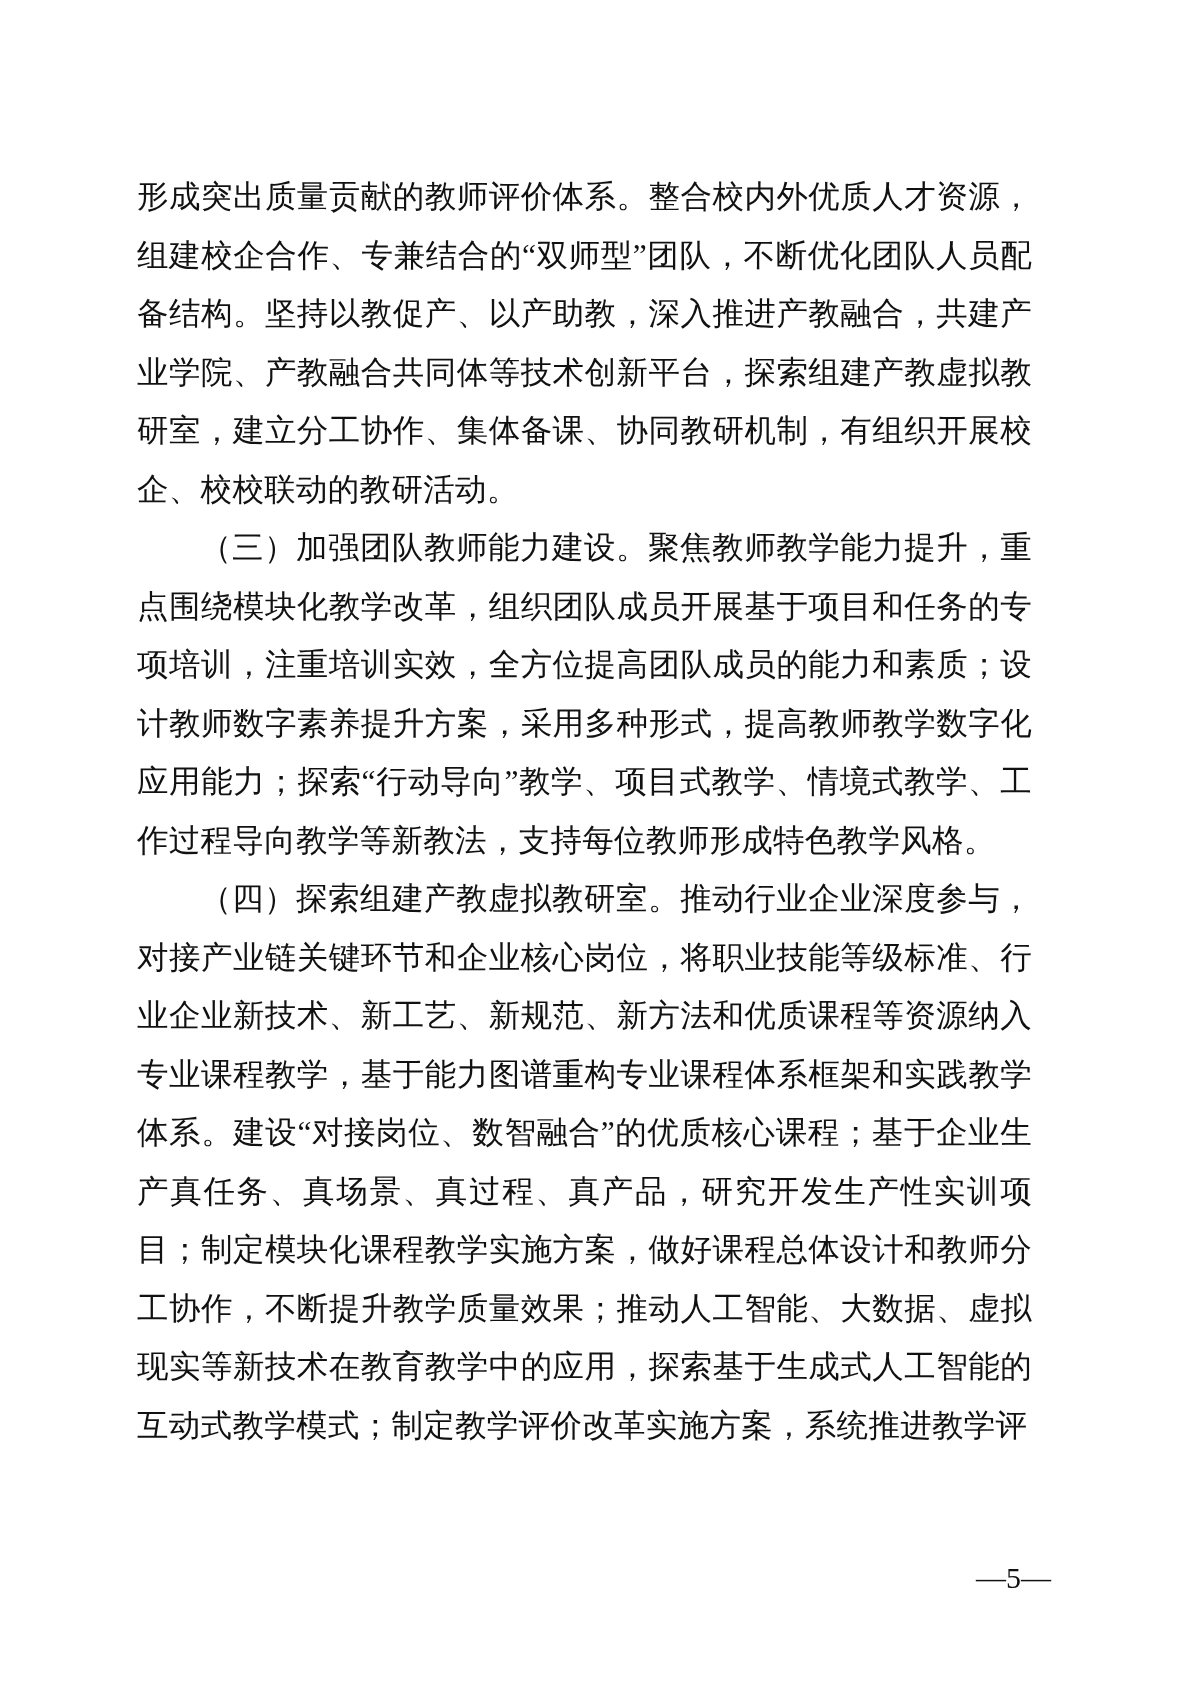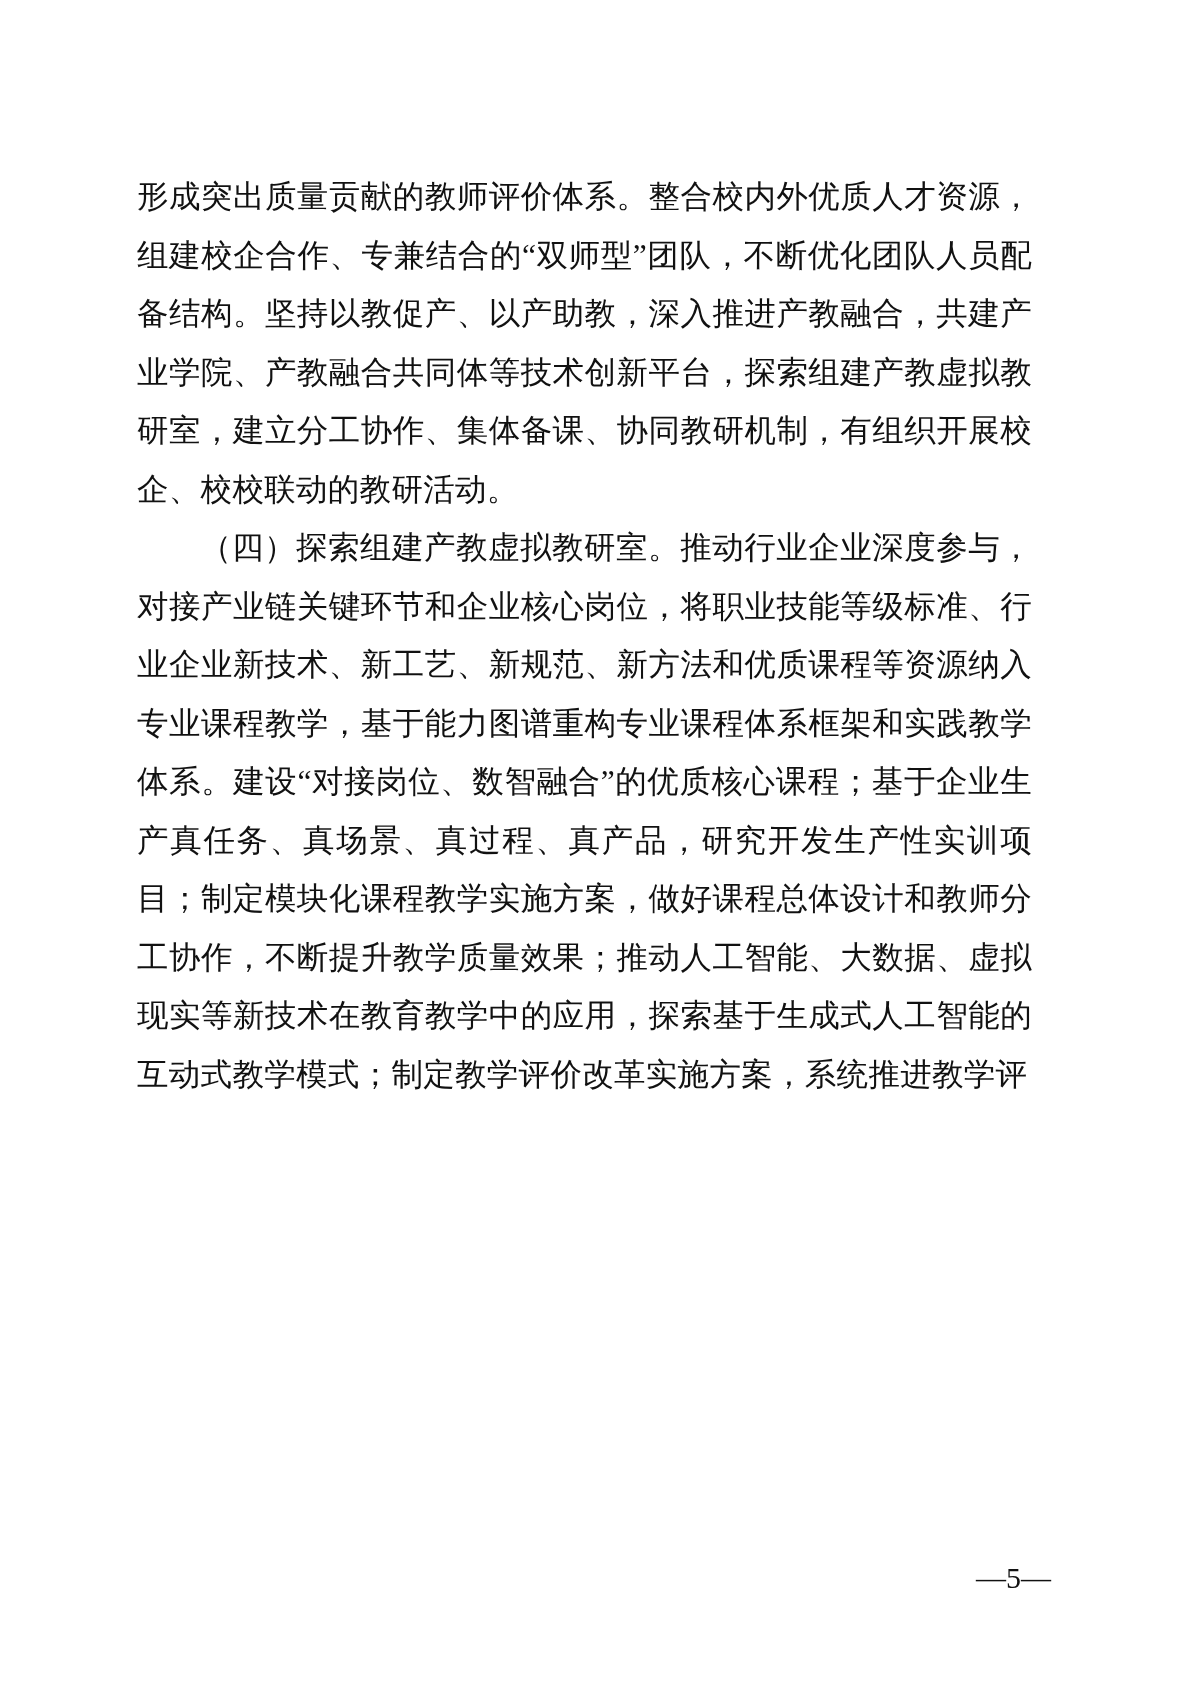--- a/index.html
+++ b/index.html
@@ -53,16 +53,17 @@
     letter-spacing: 0px;
     color: #111111;
   }
 </style>
 </head>
 <body>
 
 <div class="page">
   <div class="text-block">
     <p class="para no-indent"><span>形成突出质量贡献的教师评价体系。整合校内外优质人才资源，组建校企合作、专兼结合的“双师型”团队，不断优化团队人员配备结构。坚持以教促产、以产助教，深入推进产教融合，共建产业学院、产教融合共同体等技术创新平台，探索组建产教虚拟教研室，建立分工协作、集体备课、协同教研机制，有组织开展校企、校校联动的教研活动。</span></p>
+    <p class="para"><span class="section-heading">（三）加强团队教师能力建设。</span><span>聚焦教师教学能力提升，重点围绕模块化教学改革，组织团队成员开展基于项目和任务的专项培训，注重培训实效，全方位提高团队成员的能力和素质；设计教师数字素养提升方案，采用多种形式，提高教师教学数字化应用能力；探索“行动导向”教学、项目式教学、情境式教学、工作过程导向教学等新教法，支持每位教师形成特色教学风格。</span></p>
     <p class="para"><span class="section-heading">（四）探索组建产教虚拟教研室。</span><span>推动行业企业深度参与，对接产业链关键环节和企业核心岗位，将职业技能等级标准、行业企业新技术、新工艺、新规范、新方法和优质课程等资源纳入专业课程教学，基于能力图谱重构专业课程体系框架和实践教学体系。建设“对接岗位、数智融合”的优质核心课程；基于企业生产真任务、真场景、真过程、真产品，研究开发生产性实训项目；制定模块化课程教学实施方案，做好课程总体设计和教师分工协作，不断提升教学质量效果；推动人工智能、大数据、虚拟现实等新技术在教育教学中的应用，探索基于生成式人工智能的互动式教学模式；制定教学评价改革实施方案，系统推进教学评</span></p>
   </div>
   <div class="page-number">—5—</div>
 </div>
 
 </body></html>

